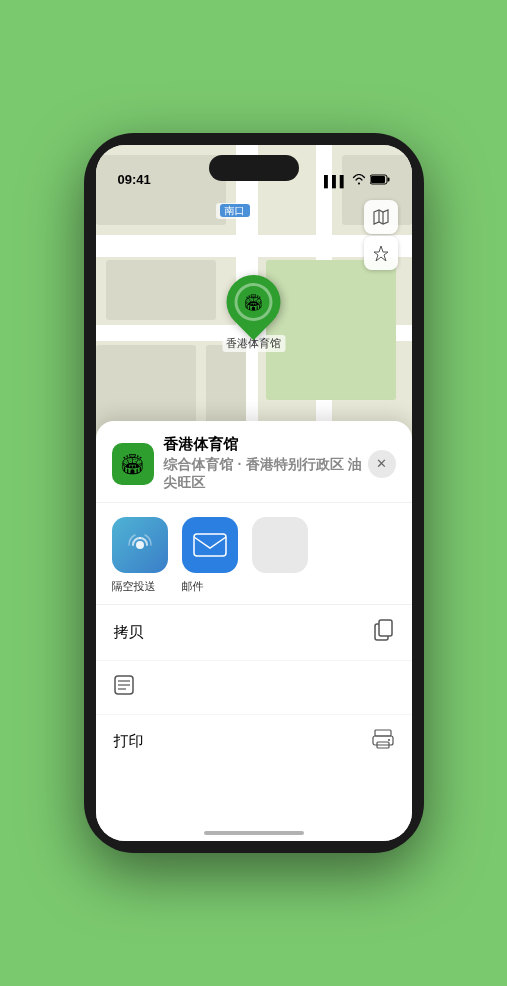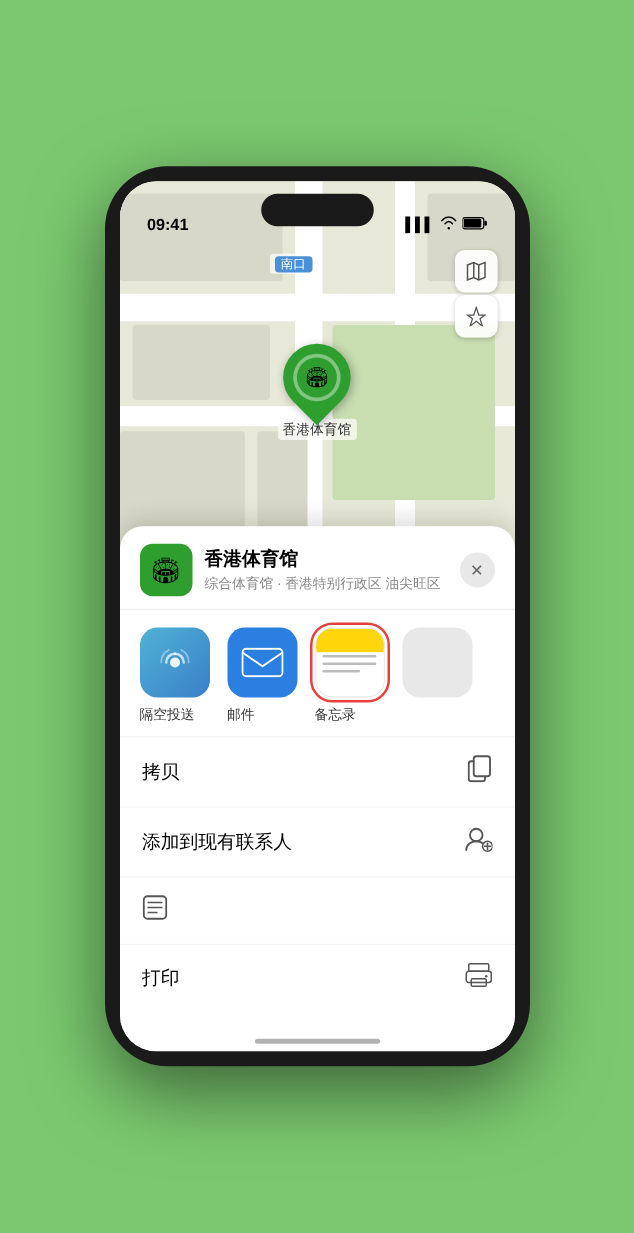--- a/index.html
+++ b/index.html
@@ -211,23 +211,24 @@
     }
     .venue-info {
       flex: 1;
     }
     .venue-name {
       font-size: 15px;
       font-weight: 600;
       color: #000;
     }
     .venue-subtitle {
-      font-size: 11px;
+      font-size: 14px;
       color: #888;
       margin-top: 2px;
+      font-weight: bold;
     }
     .close-btn {
       width: 28px;
       height: 28px;
       background: #e8e8e8;
       border-radius: 50%;
       display: flex;
       align-items: center;
       justify-content: center;
       font-size: 13px;
@@ -410,60 +411,36 @@
         <div class="share-item">
           <div class="share-icon mail">
             <svg width="34" height="24" viewBox="0 0 34 24">
               <rect x="1" y="1" width="32" height="22" rx="3" fill="none" stroke="white" stroke-width="1.5"></rect>
               <path d="M1 4L17 15L33 4" stroke="white" stroke-width="1.5" fill="none"></path>
             </svg>
           </div>
           <div class="share-label">邮件</div>
         </div>
 
-        <div class="share-item">
-          <div class="share-icon notes" style="position:relative; overflow:hidden;">
-            <div style="position:absolute;top:0;left:0;right:0;height:35%;background:#ffd60a;"></div>
-            <div style="position:absolute;bottom:0;left:0;right:0;height:65%;background:#fff;"></div>
-            <div style="position:absolute;top:38%;left:10%;right:10%;display:flex;flex-direction:column;gap:4px;">
-              <div style="height:2px;background:#bbb;border-radius:1px;"></div>
-              <div style="height:2px;background:#bbb;border-radius:1px;"></div>
-              <div style="height:2px;background:#bbb;border-radius:1px;width:70%;"></div>
-            </div>
-          </div>
-          <div class="share-label">备忘录</div>
-        </div>
 
         <div class="share-item">
           <div class="share-icon" style="background:#e8e8e8;border-radius:14px;">
             
           </div>
 
         </div>
       </div>
 
       <div class="action-list">
         <div class="action-item">
           <span class="action-label">拷贝</span>
           <span class="action-icon">
             <svg width="20" height="22" viewBox="0 0 20 22">
               <rect x="1" y="5" width="13" height="16" rx="2" stroke="#555" stroke-width="1.5" fill="none"></rect>
               <rect x="5" y="1" width="13" height="16" rx="2" stroke="#555" stroke-width="1.5" fill="white"></rect>
-            </svg>
-          </span>
-        </div>
-        <div class="action-item">
-          <span class="action-label">添加到现有联系人</span>
-          <span class="action-icon">
-            <svg width="22" height="22" viewBox="0 0 22 22">
-              <circle cx="9" cy="8" r="5" stroke="#555" stroke-width="1.5" fill="none"></circle>
-              <path d="M1 20C1 16 4.5 13 9 13C13.5 13 17 16 17 20" stroke="#555" stroke-width="1.5" fill="none" stroke-linecap="round"></path>
-              <circle cx="18" cy="17" r="4" stroke="#555" stroke-width="1.2" fill="white"></circle>
-              <line x1="18" y1="14.5" x2="18" y2="19.5" stroke="#555" stroke-width="1.2" stroke-linecap="round"></line>
-              <line x1="15.5" y1="17" x2="20.5" y2="17" stroke="#555" stroke-width="1.2" stroke-linecap="round"></line>
             </svg>
           </span>
         </div>
         <div class="action-item">
           <span class="action-icon">
             <svg width="20" height="20" viewBox="0 0 20 20">
               <rect x="1" y="1" width="18" height="18" rx="3" stroke="#555" stroke-width="1.5" fill="none"></rect>
               <line x1="4" y1="6" x2="16" y2="6" stroke="#555" stroke-width="1.2"></line>
               <line x1="4" y1="10" x2="16" y2="10" stroke="#555" stroke-width="1.2"></line>
               <line x1="4" y1="14" x2="12" y2="14" stroke="#555" stroke-width="1.2"></line>

